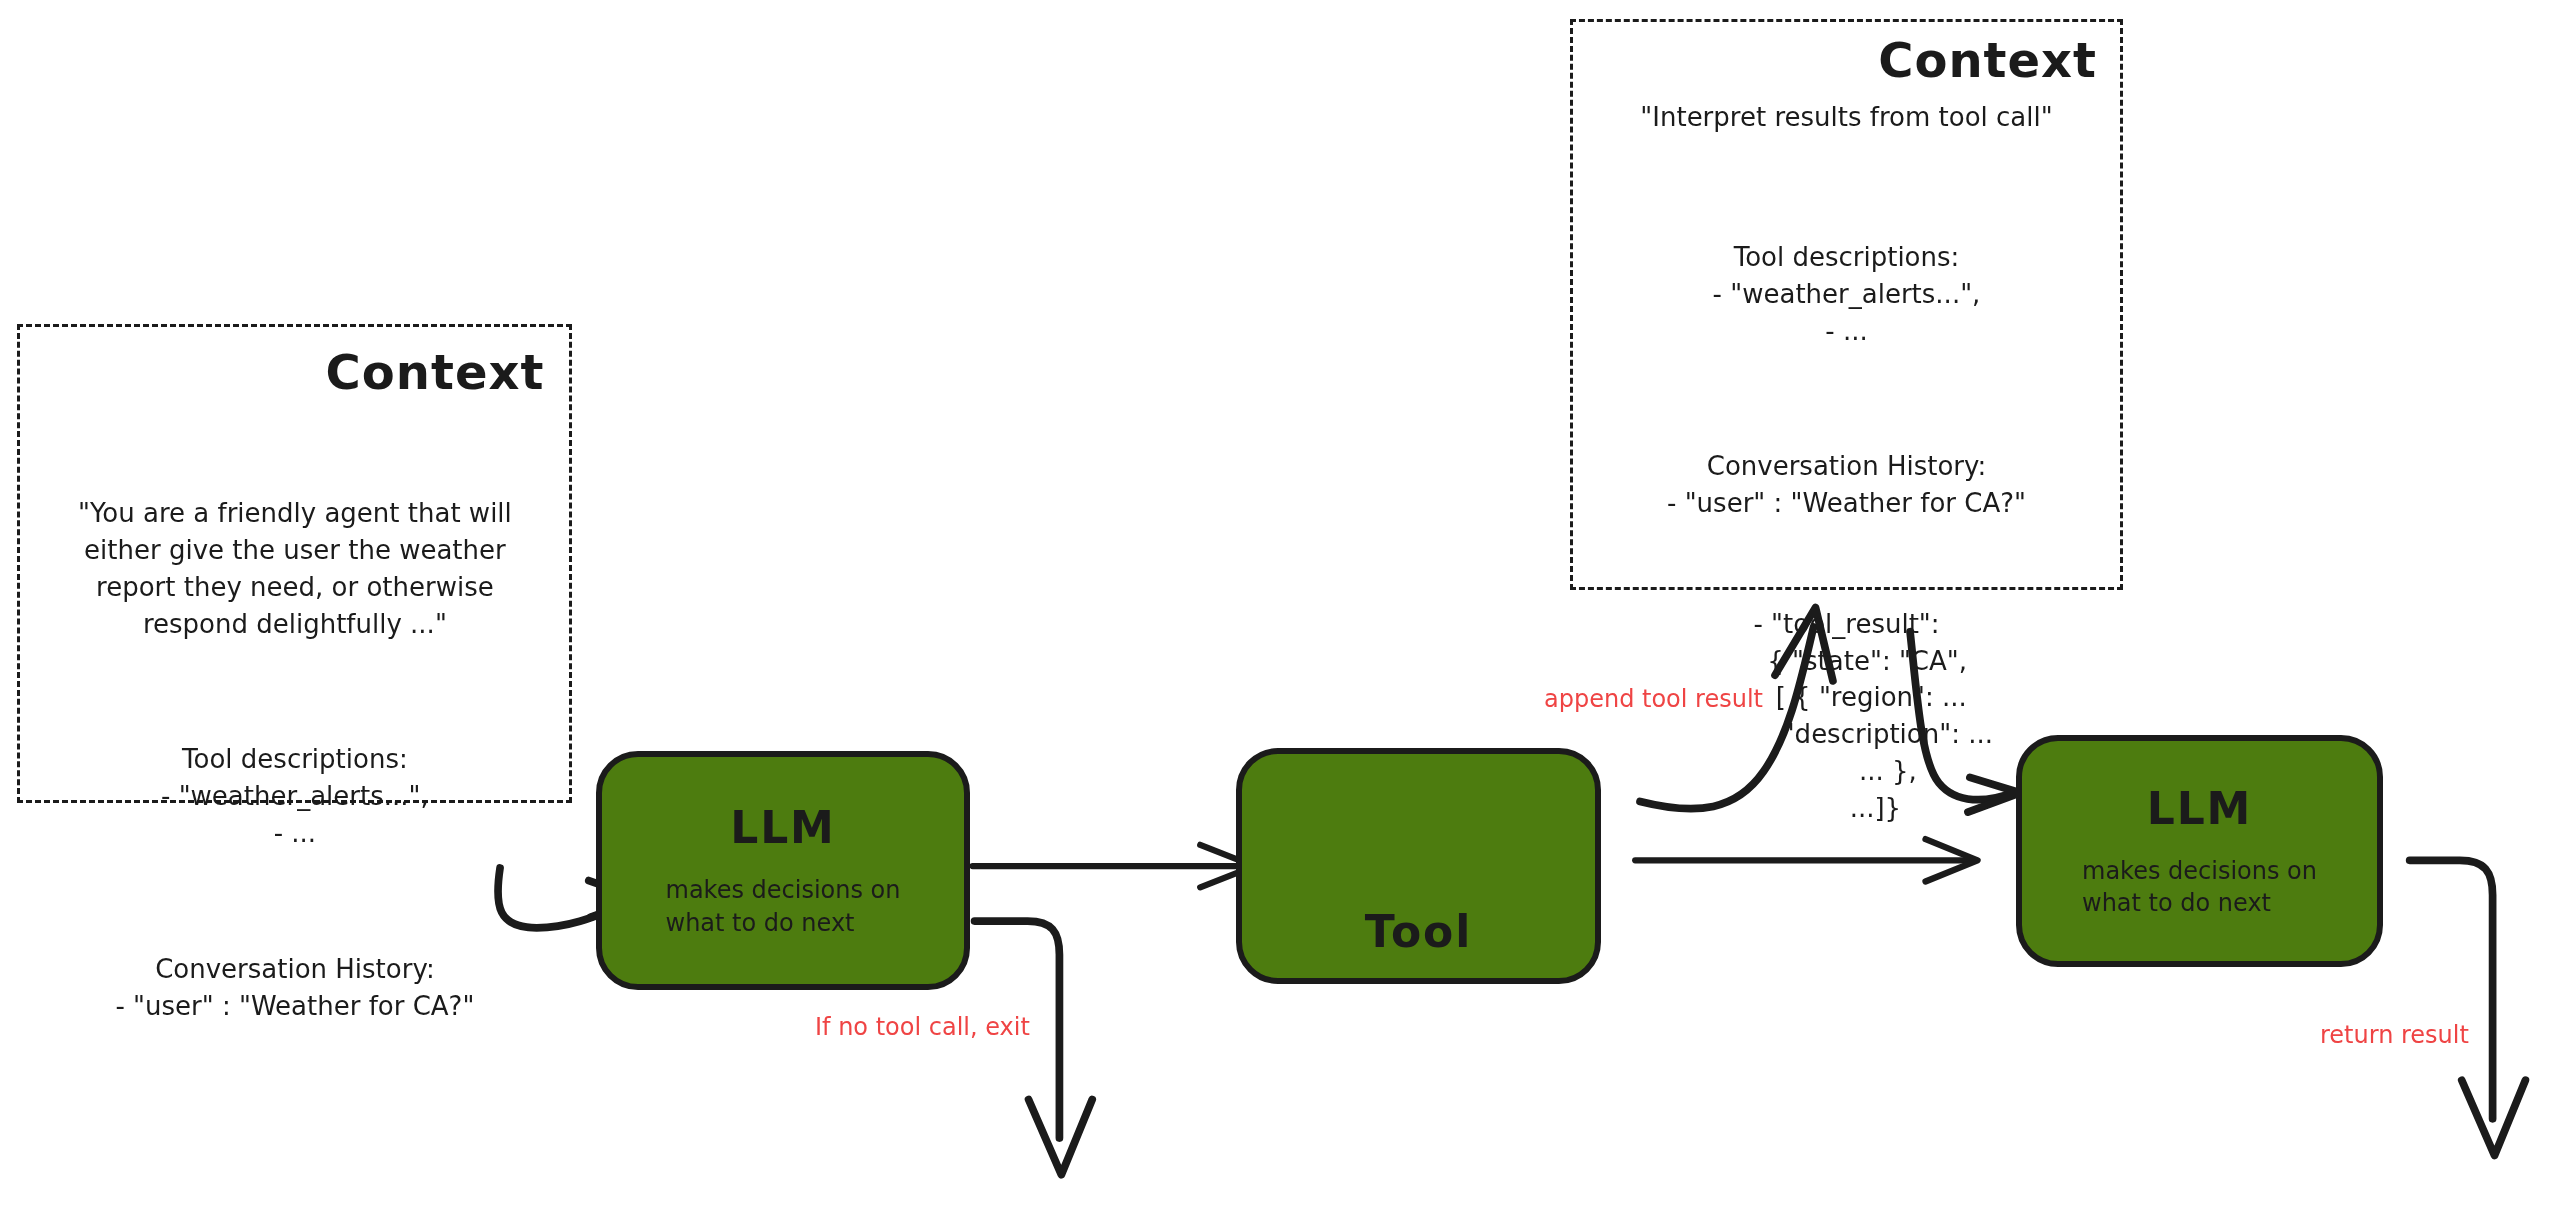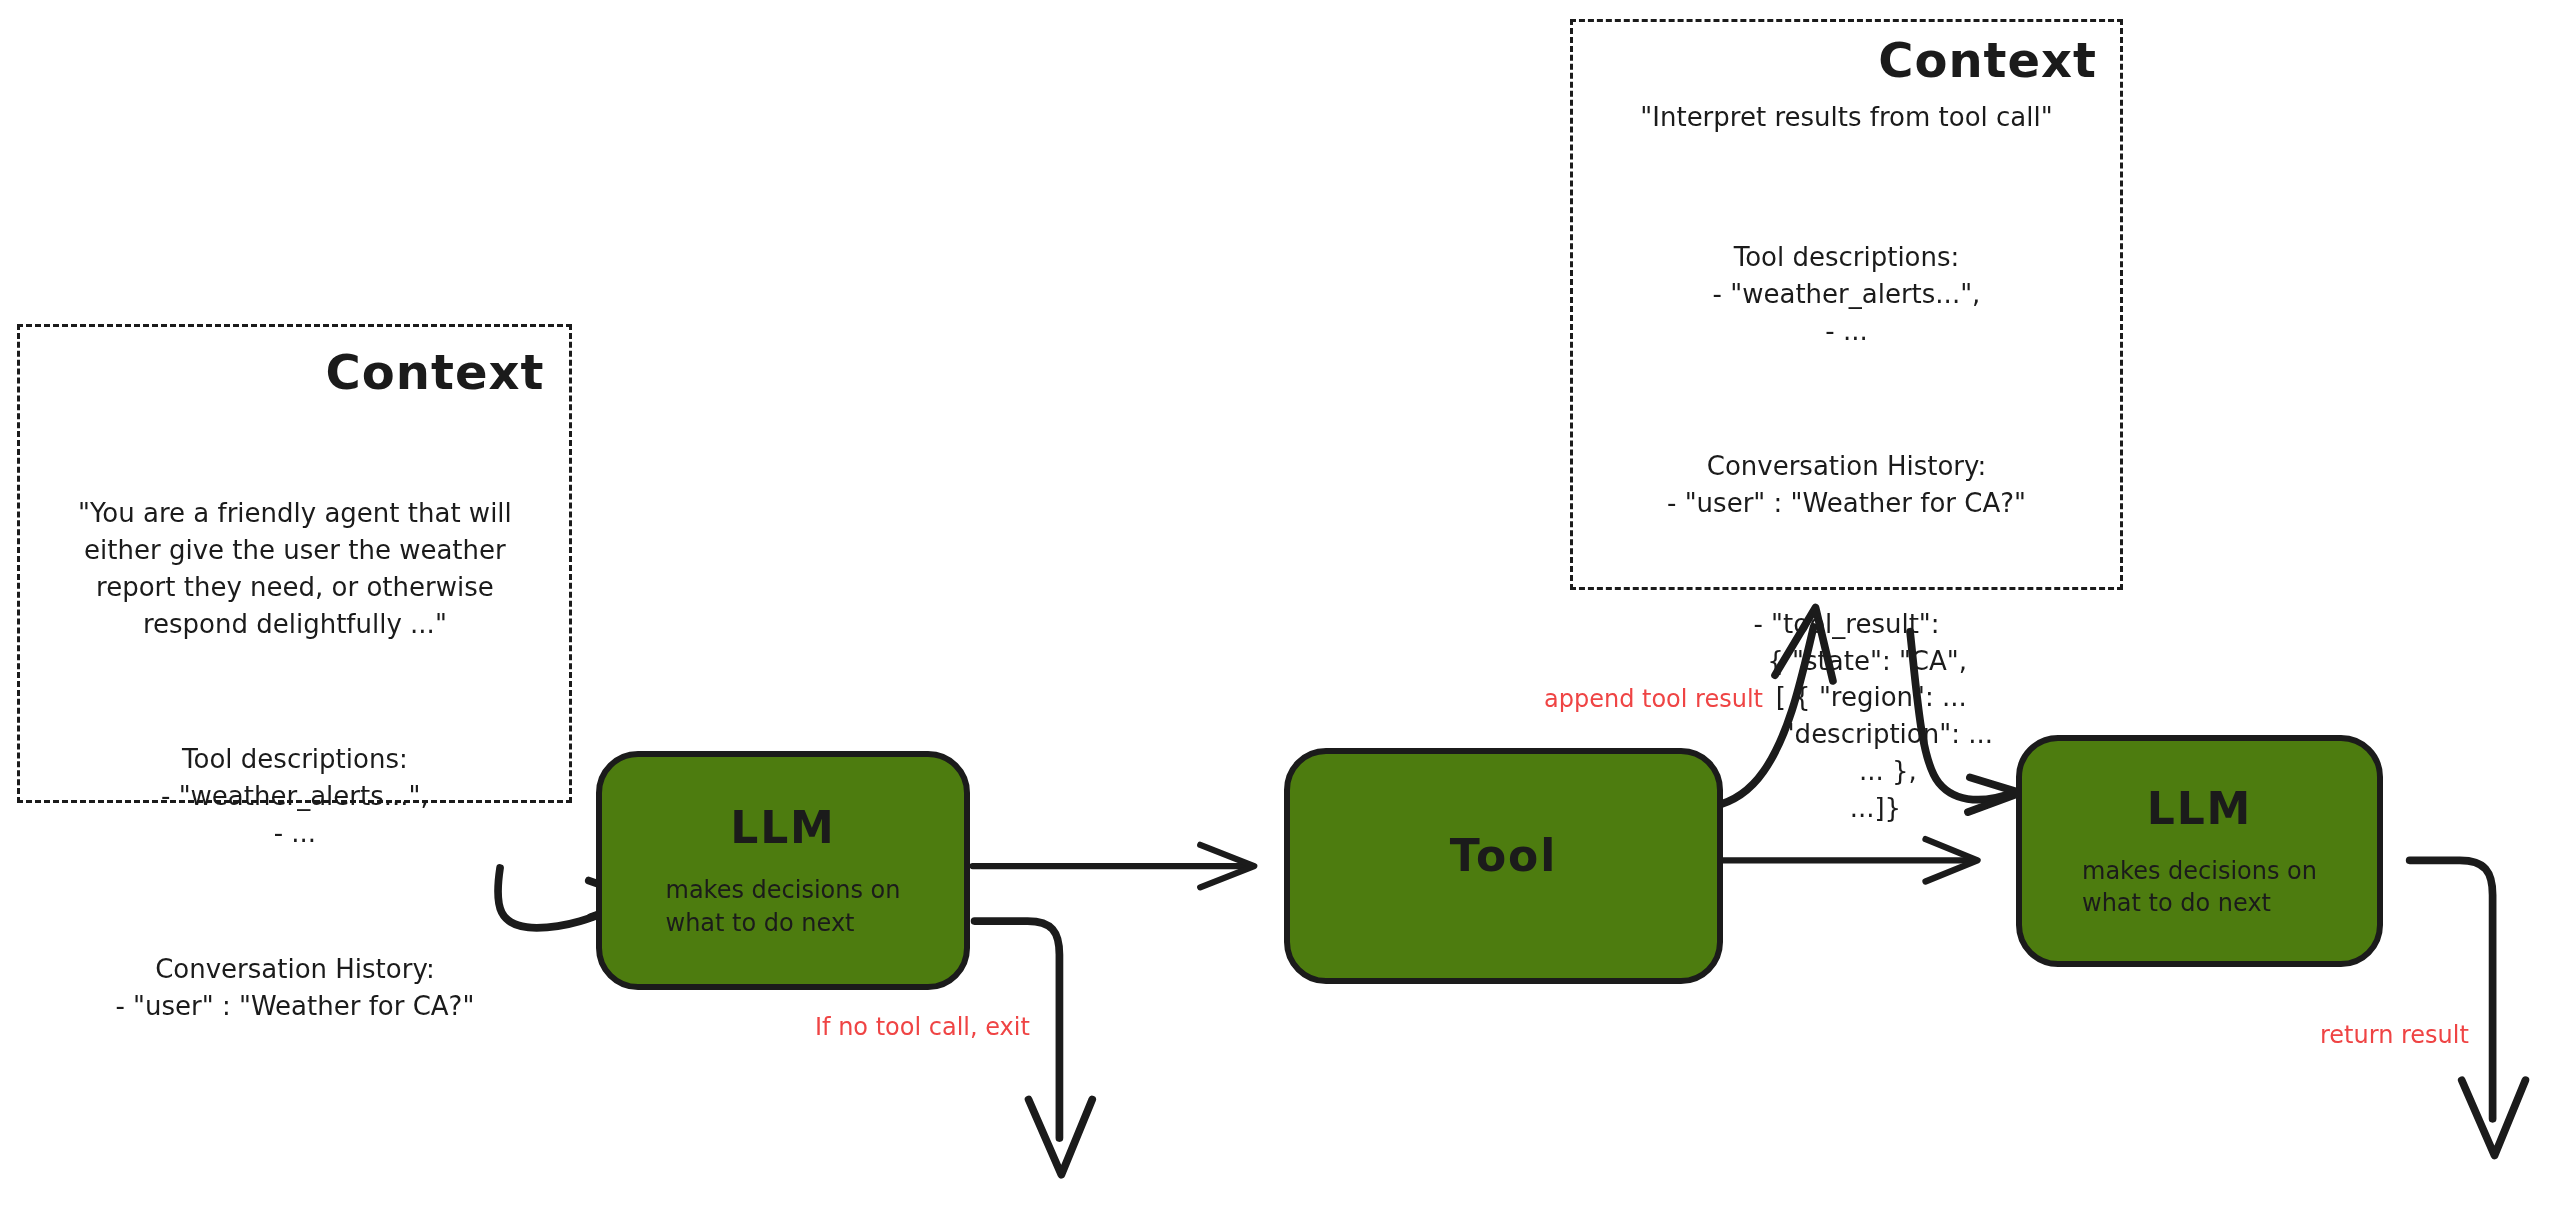--- a/index.html
+++ b/index.html
@@ -179,21 +179,21 @@
        ...]}</p>
     </div>
   </div>
 
   <div class="node-box" style="left:596px; top:751px; width:374px; height:239px;">
     <div class="node-title">LLM</div>
     <div class="node-sub">makes decisions on
 what to do next</div>
   </div>
 
-  <div class="node-box" style="left:1284px; top:748px; width:439px; height:236px;">
+  <div class="node-box" style="left:1236px; top:748px; width:365px; height:236px;justify-content:flex-end;">
     <div class="node-title">Tool</div>
   </div>
 
   <div class="node-box" style="left:2016px; top:735px; width:367px; height:232px;">
     <div class="node-title">LLM</div>
     <div class="node-sub">makes decisions on
 what to do next</div>
   </div>
 
   <div class="edge-label" style="left:1544px; top:685px;">append tool result</div>

